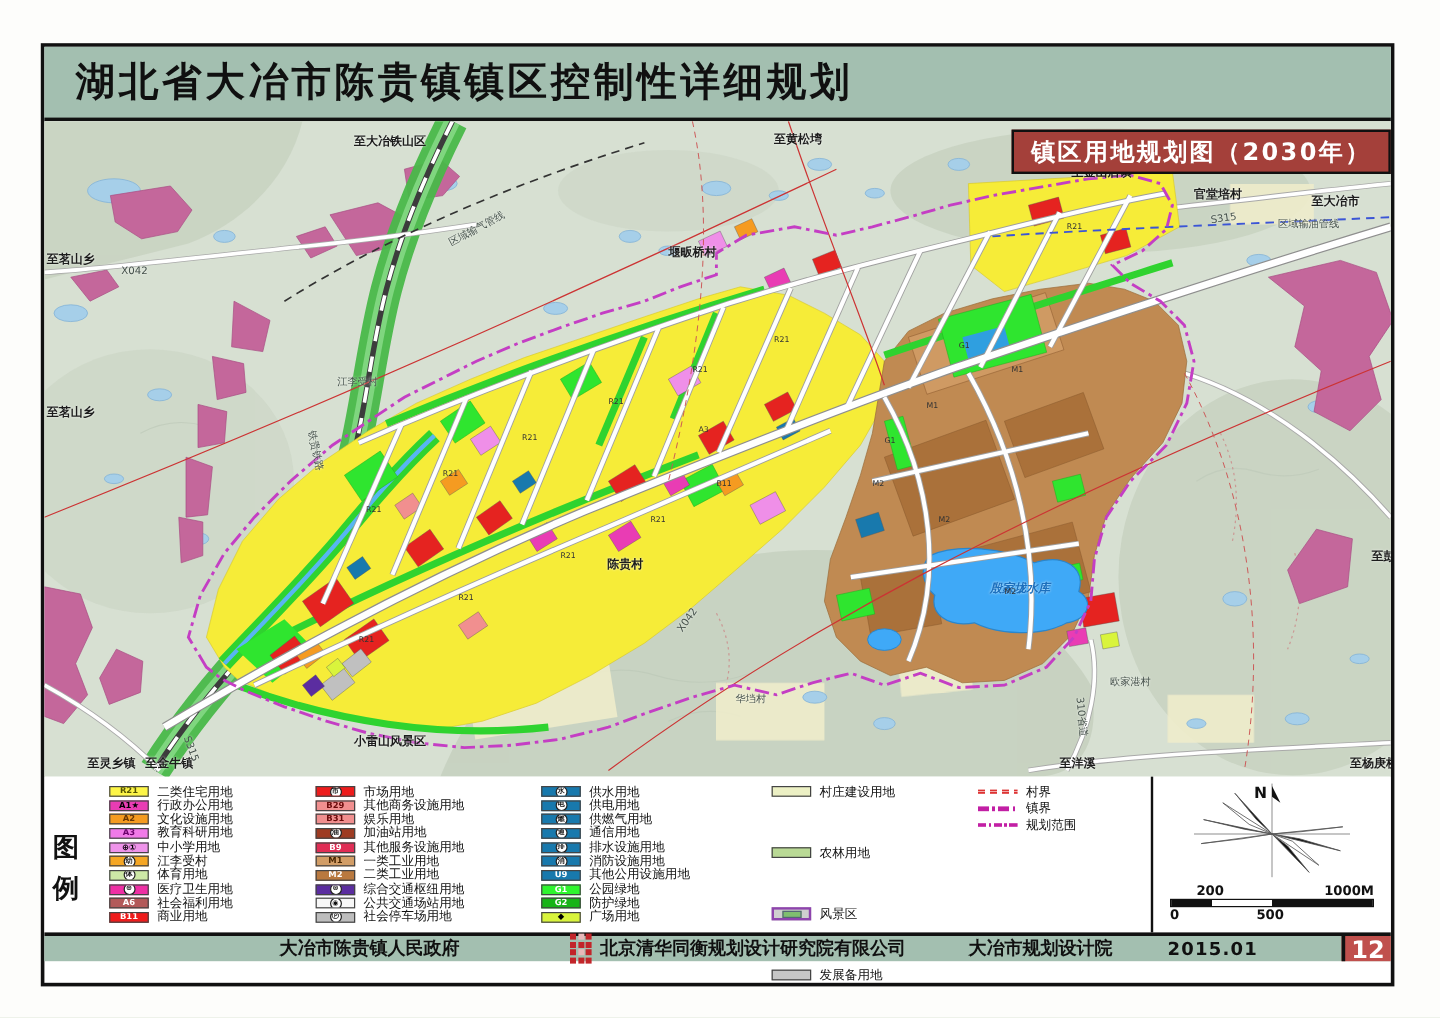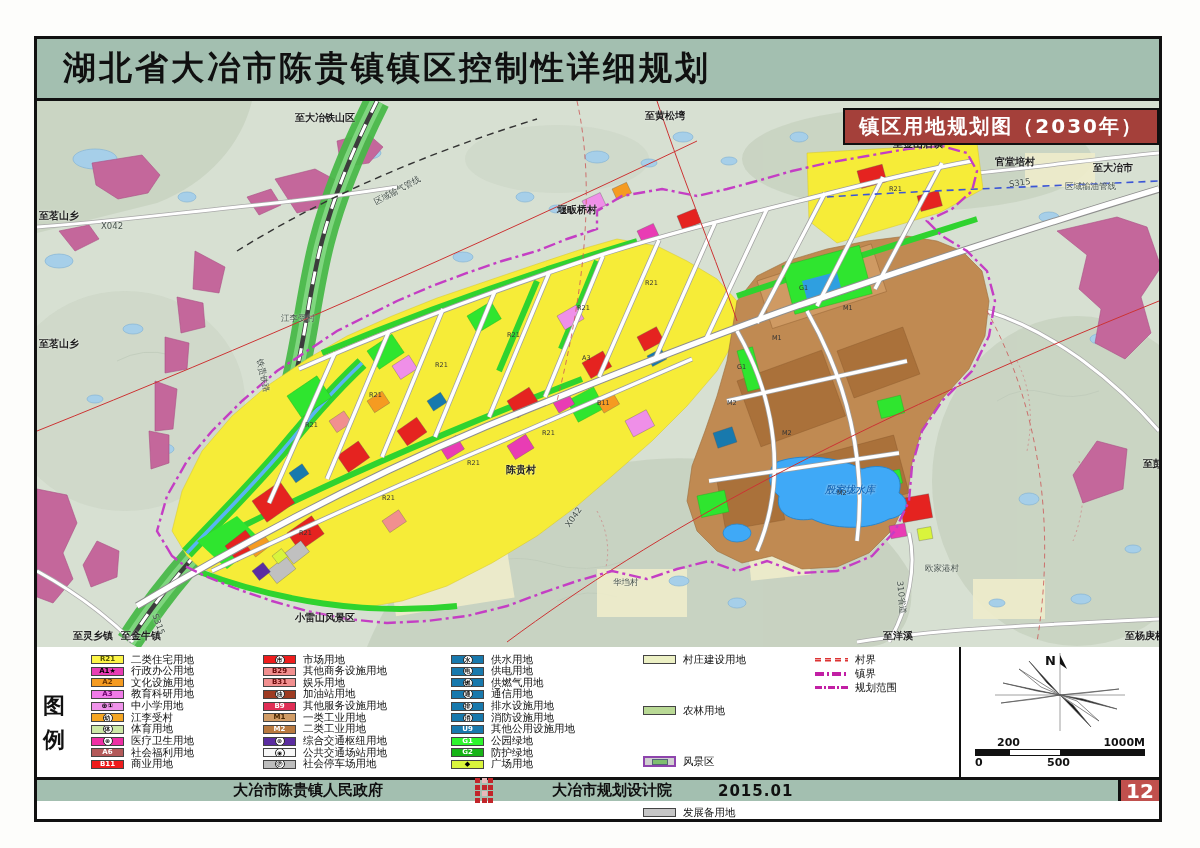--- a/index.html
+++ b/index.html
@@ -667,17 +667,18 @@
         <i></i>
         <i></i>
         <i></i>
         <i></i>
         <i class="w"></i>
         <i></i>
         <i></i>
         <i></i>
         <i></i>
     </span>
+    <span>北京清华同衡规划设计研究院有限公司</span>
     <span class="inst">大冶市规划设计院</span>
     <span class="date">2015.01</span>
     <span class="page-box">12</span>
   </div>
 </div>
 
 </body></html>

